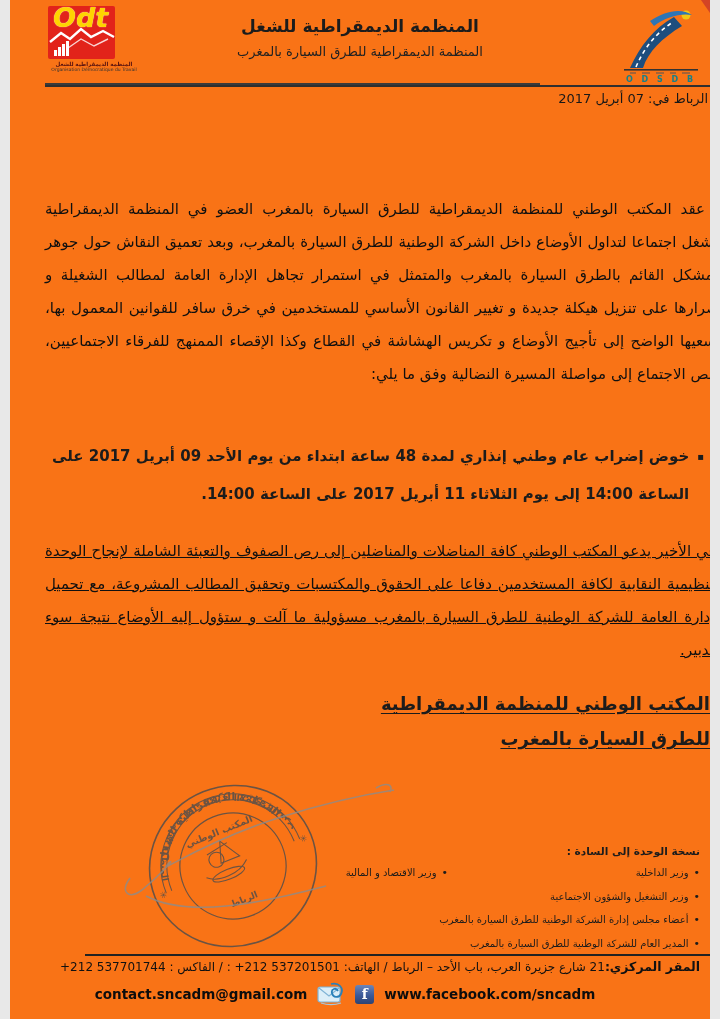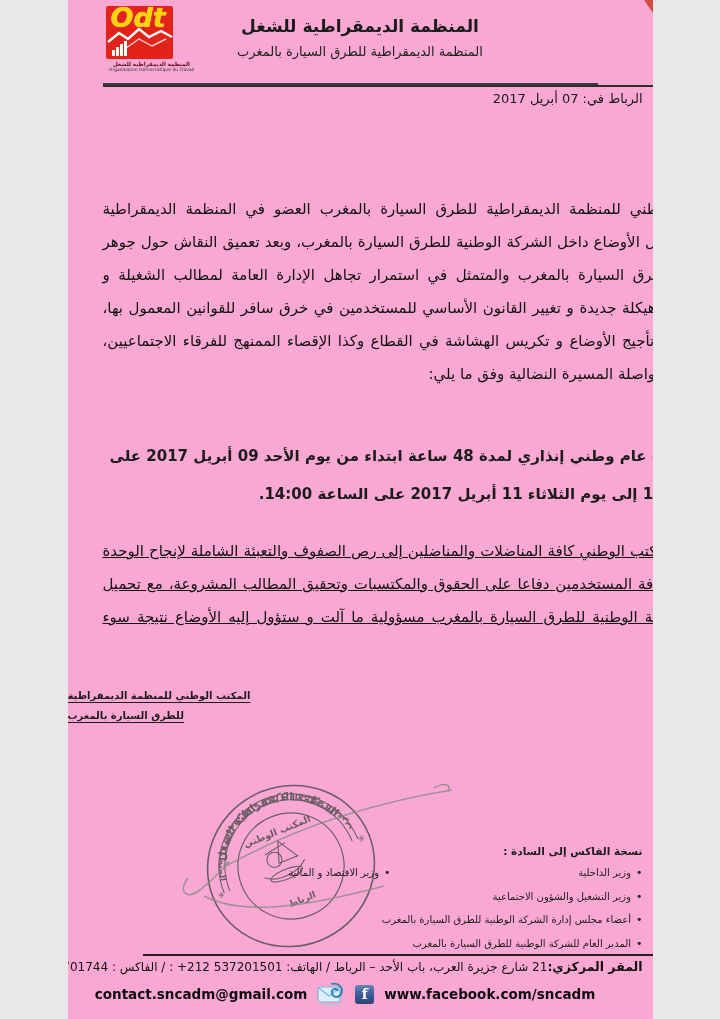--- a/index.html
+++ b/index.html
@@ -1,19 +1,19 @@
 <!DOCTYPE html>
 <html lang="ar"><head>
 <meta charset="utf-8">
 <style>
   * { margin:0; padding:0; box-sizing:border-box; }
   html,body { background:#e8e8e8; }
   #page {
-    position:relative; width:585px; height:1019px; margin:0 auto;
-    background:#f9a8d4; overflow:hidden;
+    position:relative; width:700px; height:1019px; margin:0 auto;
+    background:#f97316; overflow:hidden;
     font-family:"DejaVu Sans", sans-serif; color:#1c1c1c;
   }
   .abs { position:absolute; }
 
   
   #odt-logo { left:38px; top:6px; width:92px; }
   #odt-box {
     width:67px; height:53px; background:#e2231a; border-radius:2px;
     position:relative; overflow:hidden;
   }
@@ -34,43 +34,43 @@
     font-size:13px; color:#222;
   }
   #road-logo { left:606px; top:6px; width:90px; height:78px; }
   #corner-mark {
     right:0; top:0; width:0; height:0;
     border-top:13px solid rgba(205,60,40,.85); border-left:9px solid transparent;
   }
   #header-rule  { left:35px;  top:85px; width:681px; height:2px; background:#2f2f2f; }
   #header-rule2 { left:35px;  top:83px; width:495px; height:2px; background:#3a3a3a; }
   #date-line {
-    right:10px; top:91px; direction:rtl; font-size:13px; color:#181818;
+    right:2px; top:91px; direction:rtl; font-size:13px; color:#181818;
   }
 
   
   #doc-title {
     left:0; right:0; top:148px; text-align:center; direction:rtl;
     font-size:21px; font-weight:bold; word-spacing:4px;
   }
   .para {
     left:35px; width:678px; direction:rtl; text-align:justify;
     font-size:15px; line-height:2.2; color:#101010;
   }
   #paragraph-1 { top:193px; text-indent:18px; }
   #paragraph-2 { top:535px;text-decoration:underline; }
   #strike-item {
     left:42px; top:438px; width:652px; direction:rtl;
     display:flex; gap:8px; font-weight:bold;
   }
   #strike-marker { font-size:10px; line-height:37px; }
   #strike-text { font-size:15px; line-height:2.5; text-align:justify; }
   #signature-block {
-    left:0; right:0; top:686px; text-align:left; direction:rtl;
-    font-size:10px; font-weight:bold; line-height:1.95;
+    left:0; right:0; top:686px; text-align:right; direction:rtl;
+    font-size:18px; font-weight:bold; line-height:1.95;
   }
   #signature-block .u { text-decoration:underline; text-underline-offset:3px; }
 
   
   #stamp-svg { left:108px; top:766px; }
 
   
   #recipients { right:10px; top:845px; width:452px; direction:rtl; }
   #recipients-heading { font-size:10.5px; font-weight:bold; margin-bottom:4px; }
   #recipient-cols { display:flex; gap:10px; }
@@ -187,21 +187,21 @@
       </g>
     </g>
     <g fill="none" stroke="#8c8c8c" stroke-width="1.6" opacity="0.8">
       <path d="M 12,112 C 2,126 10,134 24,124 C 48,104 58,90 50,98 C 38,110 80,78 160,52 C 210,36 250,28 276,24"></path>
       <path d="M 28,130 C 70,152 140,138 208,120"></path>
       <path d="M 258,22 C 268,16 276,18 272,26"></path>
     </g>
   </svg>
 
   <div class="abs" id="recipients">
-    <div id="recipients-heading">نسخة الفاكس إلى السادة :</div>
+    <div id="recipients-heading">نسخة الوحدة إلى السادة :</div>
     <div id="recipient-cols">
       <ul class="col1">
         <li>وزير الداخلية</li>
         <li>وزير التشغيل والشؤون الاجتماعية</li>
         <li>أعضاء مجلس إدارة الشركة الوطنية للطرق السيارة بالمغرب</li>
         <li>المدير العام للشركة الوطنية للطرق السيارة بالمغرب</li>
       </ul>
       <ul class="col2">
         <li>وزير الاقتصاد و المالية</li>
       </ul>

